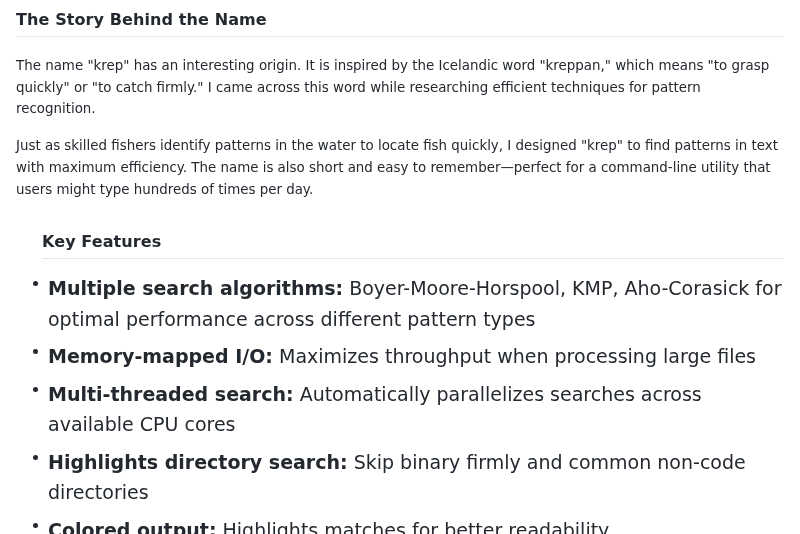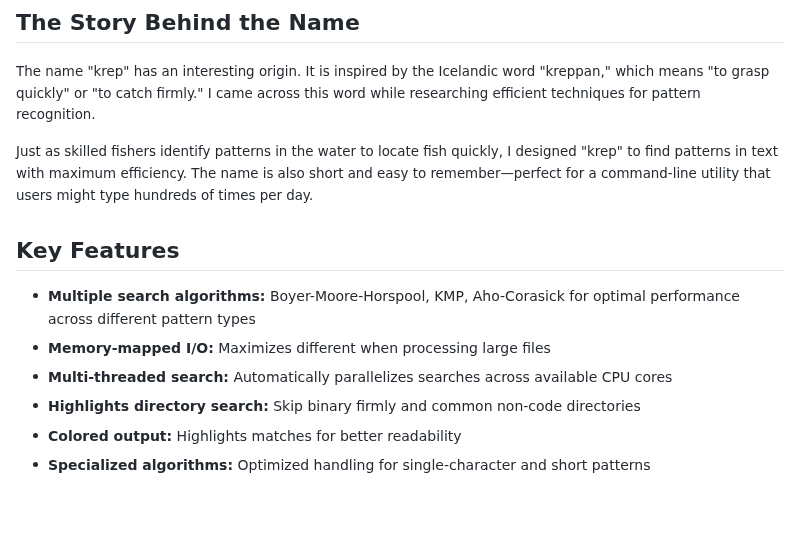--- a/index.html
+++ b/index.html
@@ -14,47 +14,48 @@
     font-family: "DejaVu Sans", sans-serif;
     color: #24292f;
     -webkit-font-smoothing: antialiased;
   }
   .page {
     padding: 0 16px 0 16px;
     box-sizing: border-box;
     width: 800px;
   }
   h2.section-title {
-    font-size: 22px;
+    font-size: 16px;
     font-weight: 600;
     color: #24292f;
     margin: 0;
     padding: 10px 0 7px 0;
     border-bottom: 1px solid #e3e6ea;
     letter-spacing: 0.1px;
   }
   h2.features-title {
     margin-top: 22px;
+    margin-left: 26px;
   }
   p.para {
     font-size: 13.4px;
     line-height: 1.62;
     color: #24292f;
     margin: 15px 0 0 0;
   }
   p.para.first {
     margin-top: 18px;
   }
   ul.features {
     margin: 14px 0 0 0;
     padding-left: 32px;
     list-style: none;
   }
   ul.features li {
-    font-size: 14px;
+    font-size: 19px;
     line-height: 1.62;
     color: #24292f;
     margin-bottom: 6.5px;
     position: relative;
   }
   ul.features li::before {
     content: "";
     position: absolute;
     left: -15px;
     top: 8px;
@@ -77,21 +78,21 @@
 
   <h2 class="section-title">The Story Behind the Name</h2>
 
   <p class="para first">The name "krep" has an interesting origin. It is inspired by the Icelandic word "kreppan," which means "to grasp quickly" or "to catch firmly." I came across this word while researching efficient techniques for pattern recognition.</p>
   <p class="para">Just as skilled fishers identify patterns in the water to locate fish quickly, I designed "krep" to find patterns in text with maximum efficiency. The name is also short and easy to remember—perfect for a command-line utility that users might type hundreds of times per day.</p>
 
   <h2 class="section-title features-title">Key Features</h2>
 
   <ul class="features">
     <li><strong>Multiple search algorithms:</strong><span class="li-desc"> Boyer-Moore-Horspool, KMP, Aho-Corasick for optimal performance across different pattern types</span></li>
-    <li><strong>Memory-mapped I/O:</strong><span class="li-desc"> Maximizes different when processing large files</span></li>
+    <li><strong>Memory-mapped I/O:</strong><span class="li-desc"> Maximizes throughput when processing large files</span></li>
     <li><strong>Multi-threaded search:</strong><span class="li-desc"> Automatically parallelizes searches across available CPU cores</span></li>
     <li><strong>Highlights directory search:</strong><span class="li-desc"> Skip binary firmly and common non-code directories</span></li>
     <li><strong>Colored output:</strong><span class="li-desc"> Highlights matches for better readability</span></li>
     <li><strong>Specialized algorithms:</strong><span class="li-desc"> Optimized handling for single-character and short patterns</span></li>
 
   </ul>
 
 </div>
 
 </body></html>

